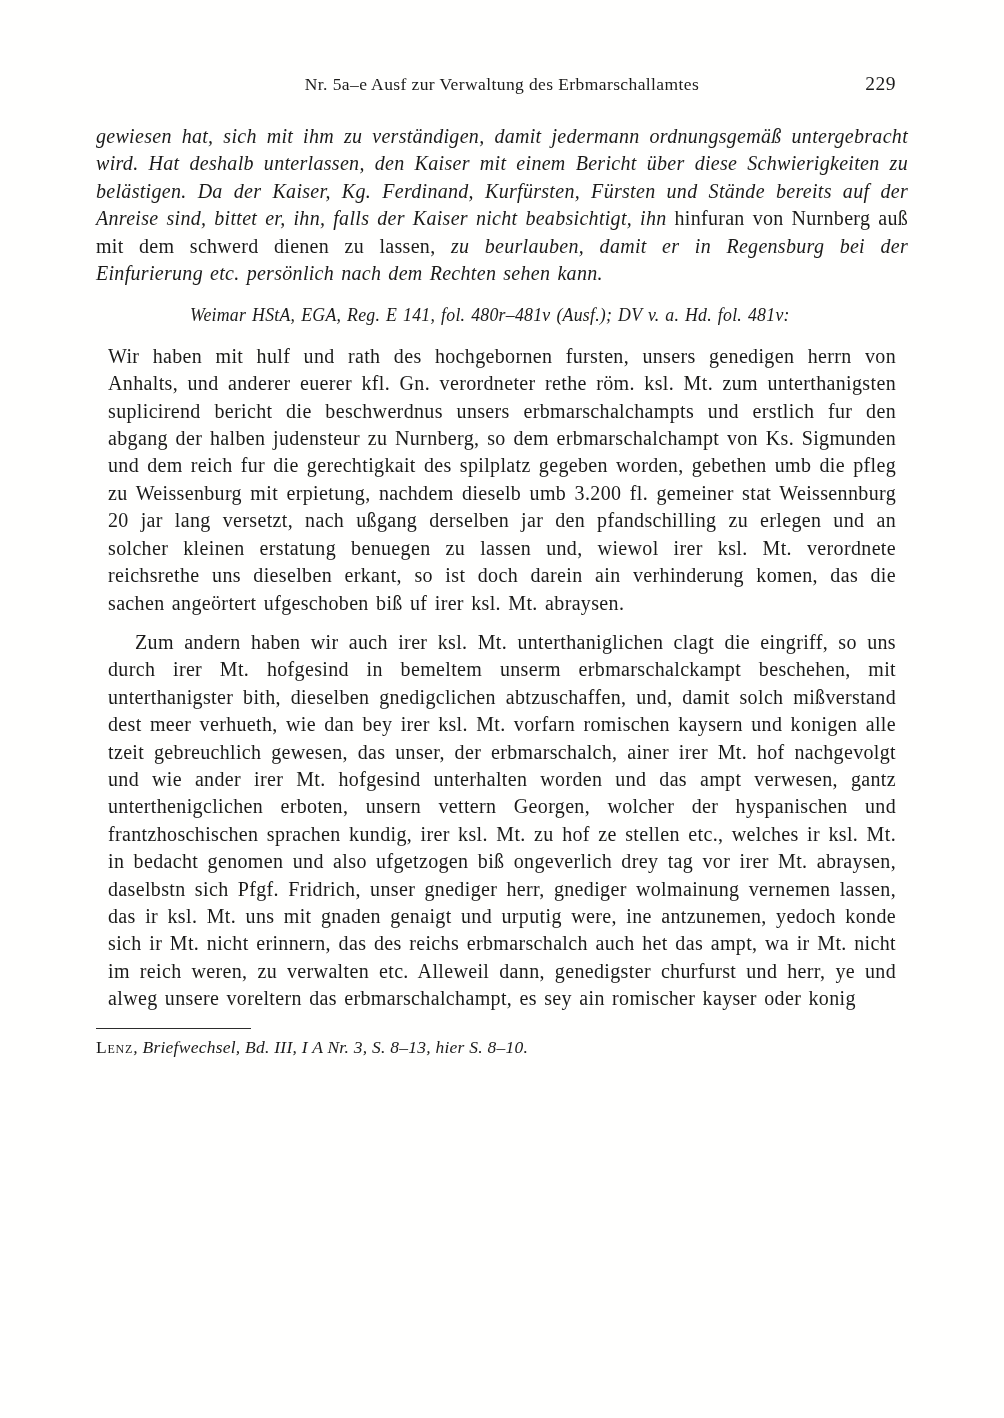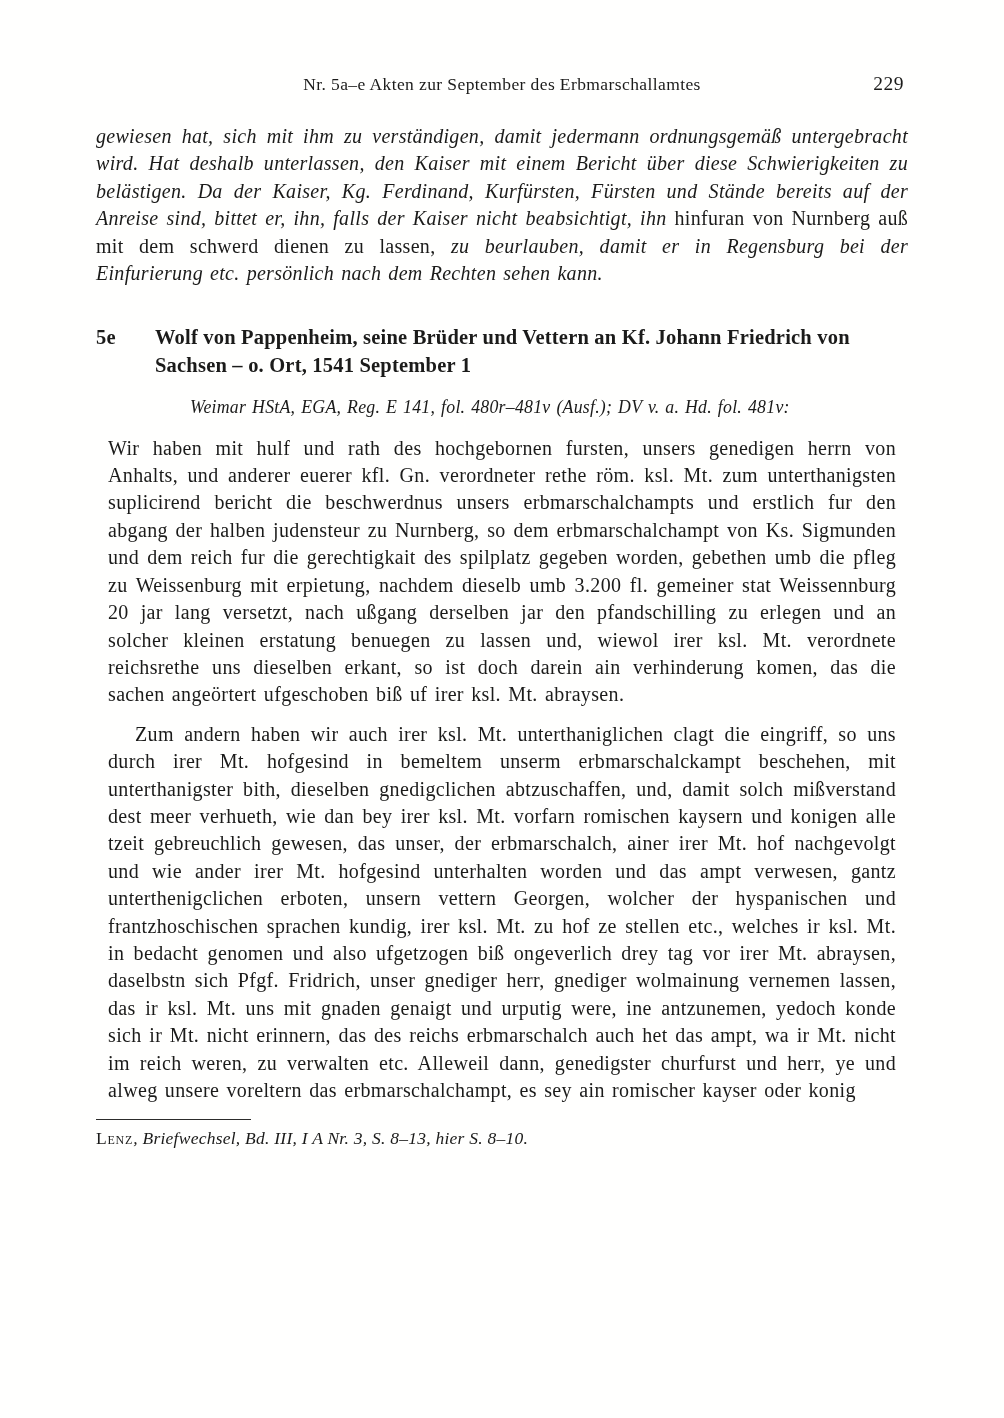--- a/index.html
+++ b/index.html
@@ -27,21 +27,21 @@
   .running-head {
     position: relative;
     margin-top: 74px;
     height: 24px;
     text-align: center;
     font-size: 17.5px;
     letter-spacing: 0.4px;
   }
   .page-number {
     position: absolute;
-    right: 4px;
+    right: 12px;
     top: -1px;
     font-size: 19.5px;
     letter-spacing: 0.5px;
   }
   
   .summary {
     margin: 25px 0 0 0;
     font-size: 20px;
     line-height: 27.4px;
     text-align: justify;
@@ -104,30 +104,26 @@
     font-style: normal;
   }
 </style>
 </head>
 <body>
 
 <div class="page">
   <div class="content">
 
     <div class="running-head">
-      <span>Nr. 5a–e Akten zur September des Erbmarschallamtes</span>
+      <span>Nr. 5a–e Ausf zur Verwaltung des Erbmarschallamtes</span>
       <span class="page-number">229</span>
     </div>
 
     <p class="summary"><span class="it">gewiesen hat, sich mit ihm zu verständigen, damit jedermann ordnungsgemäß untergebracht wird. Hat deshalb unterlassen, den Kaiser mit einem Bericht über diese Schwierigkeiten zu belästigen. Da der Kaiser, Kg. Ferdinand, Kurfürsten, Fürsten und Stände bereits auf der Anreise sind, bittet er, ihn, falls der Kaiser nicht beabsichtigt, ihn </span><span class="rm">hinfuran von Nurnberg auß mit dem schwerd dienen zu lassen,</span><span class="it"> zu beurlauben, damit er in Regensburg bei der Einfurierung etc. persönlich nach dem Rechten sehen kann.</span></p>
 
-    <div class="section-heading">
-      <span class="section-number">5e</span>
-      <h2 class="section-title">Wolf von Pappenheim, seine Brüder und Vettern an Kf. Johann Friedrich von Sachsen – o. Ort, 1541 September 1</h2>
-    </div>
 
     <div class="source-note">
       <span class="reference it">Weimar HStA, EGA, Reg. E 141, fol. 480r–481v (Ausf.); DV v. a. Hd. fol. 481v:</span>
     </div>
 
     <p class="body-par first">Wir haben mit hulf und rath des hochgebornen fursten, unsers genedigen herrn von Anhalts, und anderer euerer kfl. Gn. verordneter rethe röm. ksl. Mt. zum unterthanigsten suplicirend bericht die beschwerdnus unsers erbmarschalchampts und erstlich fur den abgang der halben judensteur zu Nurnberg, so dem erbmarschalchampt von Ks. Sigmunden und dem reich fur die gerechtigkait des spilplatz gegeben worden, gebethen umb die pfleg zu Weissenburg mit erpietung, nachdem dieselb umb 3.200 fl. gemeiner stat Weissennburg 20 jar lang versetzt, nach ußgang derselben jar den pfandschilling zu erlegen und an solcher kleinen erstatung benuegen zu lassen und, wiewol irer ksl. Mt. verordnete reichsrethe uns dieselben erkant, so ist doch darein ain verhinderung komen, das die sachen angeörtert ufgeschoben biß uf irer ksl. Mt. abraysen.</p>
 
     <p class="body-par indent">Zum andern haben wir auch irer ksl. Mt. unterthaniglichen clagt die eingriff, so uns durch irer Mt. hofgesind in bemeltem unserm erbmarschalckampt beschehen, mit unterthanigster bith, dieselben gnedigclichen abtzuschaffen, und, damit solch mißverstand dest meer verhueth, wie dan bey irer ksl. Mt. vorfarn romischen kaysern und konigen alle tzeit gebreuchlich gewesen, das unser, der erbmarschalch, ainer irer Mt. hof nachgevolgt und wie ander irer Mt. hofgesind unterhalten worden und das ampt verwesen, gantz unterthenigclichen erboten, unsern vettern Georgen, wolcher der hyspanischen und frantzhoschischen sprachen kundig, irer ksl. Mt. zu hof ze stellen etc., welches ir ksl. Mt. in bedacht genomen und also ufgetzogen biß ongeverlich drey tag vor irer Mt. abraysen, daselbstn sich Pfgf. Fridrich, unser gnediger herr, gnediger wolmainung vernemen lassen, das ir ksl. Mt. uns mit gnaden genaigt und urputig were, ine antzunemen, yedoch konde sich ir Mt. nicht erinnern, das des reichs erbmarschalch auch het das ampt, wa ir Mt. nicht im reich weren, zu verwalten etc. Alleweil dann, genedigster churfurst und herr, ye und alweg unsere voreltern das erbmarschalchampt, es sey ain romischer kayser oder konig</p>
 
     <div class="footnote-block">

